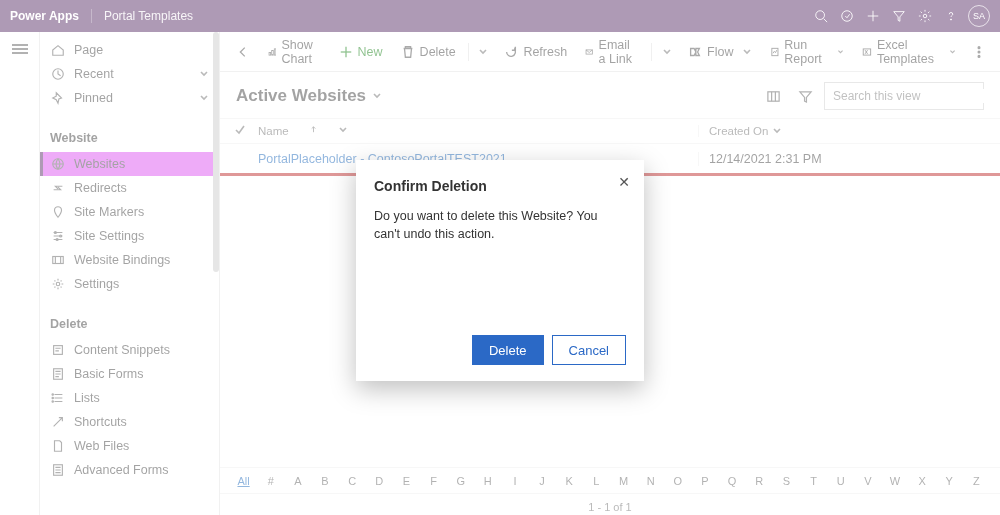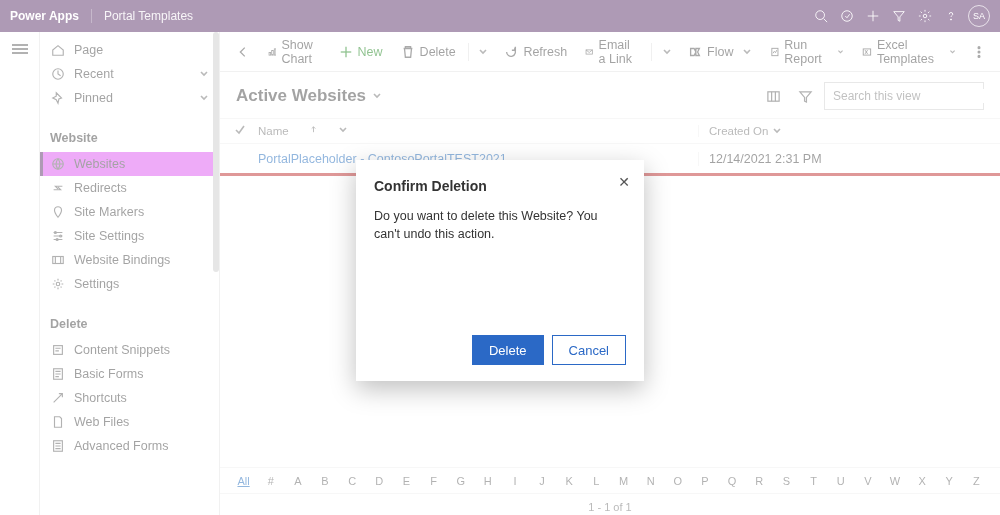--- a/index.html
+++ b/index.html
@@ -233,20 +233,31 @@
       <span>Content Snippets</span>
     </div>
     <div class="sb-item">
       <span class="ic">
           <svg viewBox="0 0 16 16" width="14" height="14">
             <rect x="3" y="2" width="10" height="12"></rect>
             <path d="M5 5h6M5 8h6M5 11h4"></path>
           </svg>
         </span>
       <span>Basic Forms</span>
+    </div>
+    <div class="sb-item">
+      <span class="ic">
+          <svg viewBox="0 0 16 16" width="14" height="14">
+            <path d="M4 4h9M4 8h9M4 12h9"></path>
+            <circle cx="2" cy="4" r="0.8"></circle>
+            <circle cx="2" cy="8" r="0.8"></circle>
+            <circle cx="2" cy="12" r="0.8"></circle>
+          </svg>
+        </span>
+      <span>Lists</span>
     </div>
     <div class="sb-item">
       <span class="ic">
           <svg viewBox="0 0 16 16" width="14" height="14">
             <path d="M3 13L13 3M9 3h4v4"></path>
           </svg>
         </span>
       <span>Shortcuts</span>
     </div>
     <div class="sb-item">

